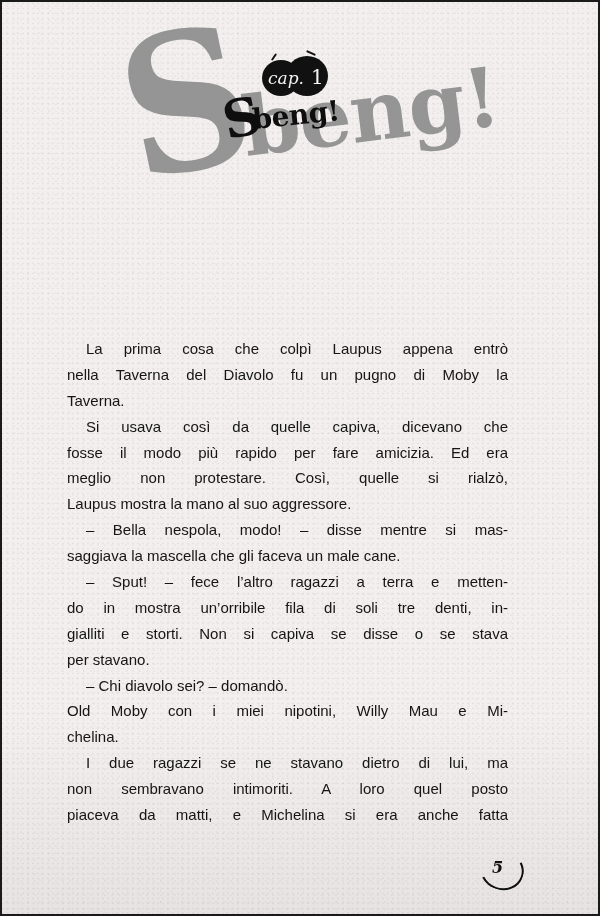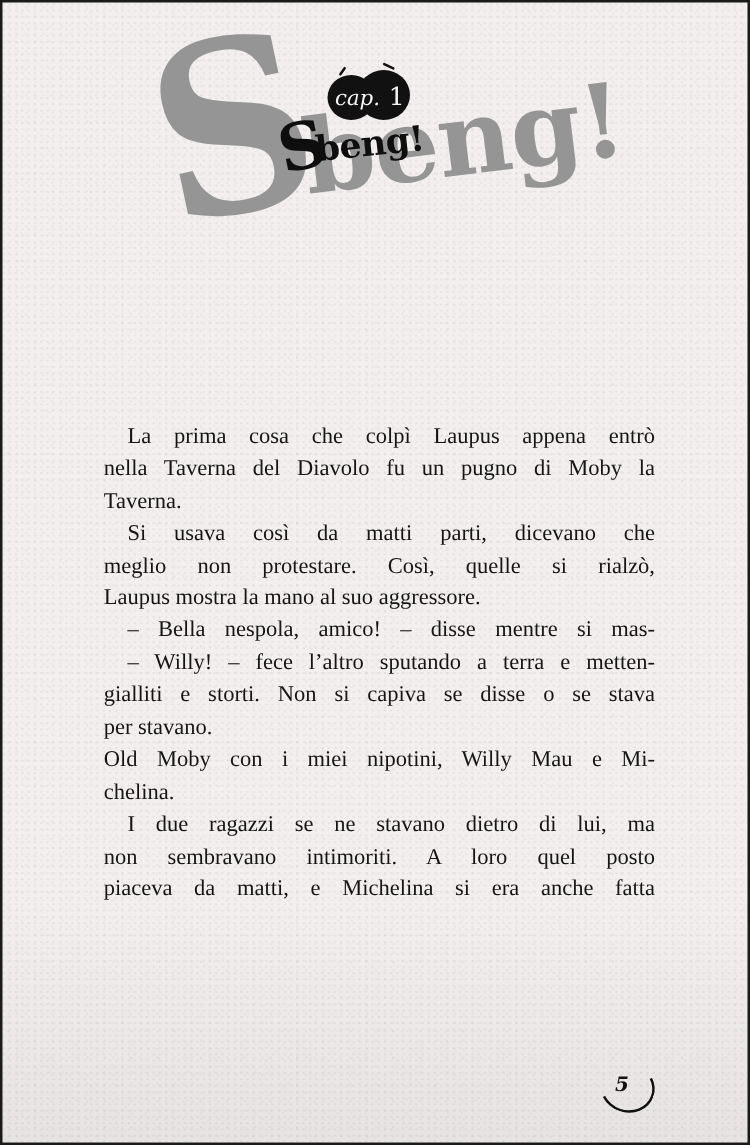--- a/index.html
+++ b/index.html
@@ -58,23 +58,22 @@
     .badge .label {
       position: absolute; left: 8px; top: 13px; width: 60px; white-space: nowrap;
       color: #f4f4f4; font-family: "DejaVu Serif", serif;
     }
     .badge .cap { font-style: italic; font-size: 17px; }
     .badge .num { font-size: 20px; margin-left: 2px; }
 
     
     .body-text {
       position: absolute; left: 65px; top: 334px; width: 441px;
-      font-family: Liberation Serif, serif; font-size: 18px; line-height: 25.9px;
+      font-family: Liberation Sans, sans-serif; font-size: 15px; line-height: 25.9px;
       color: #151515;
-      margin-left: 16px;
     }
     .line { display: block; white-space: nowrap; text-align: justify; text-align-last: justify; height: 25.9px; }
     .line.indent { padding-left: 19px; }
     .line.last { text-align-last: left; }
 
     
     .folio { position: absolute; left: 476px; top: 850px; width: 50px; height: 42px; }
     .folio .arc {
       position: absolute; left: 2px; top: -2px; width: 44px; height: 40px;
       border: 2px solid transparent; border-bottom-color: #111; border-right-color: #111;
@@ -106,27 +105,31 @@
     </div>
 
     <div class="black-s">S</div>
     <div class="black-beng">beng!</div>
   </div>
 
   <div class="body-text" id="body-text">
       <span class="line indent">La prima cosa che colpì Laupus appena entrò</span>
       <span class="line">nella Taverna del Diavolo fu un pugno di Moby la</span>
       <span class="line last">Taverna.</span>
-      <span class="line indent">Si usava così da matti parti, dicevano che</span>
+      <span class="line indent">Si usava così da quelle capiva, dicevano che</span>
+      <span class="line">fosse il modo più rapido per fare amicizia. Ed era</span>
       <span class="line">meglio non protestare. Così, quelle si rialzò,</span>
       <span class="line last">Laupus mostra la mano al suo aggressore.</span>
-      <span class="line indent">– Bella nespola, amico! – disse mentre si mas-</span>
-      <span class="line indent">– Willy! – fece l’altro sputando a terra e metten-</span>
+      <span class="line indent">– Bella nespola, modo! – disse mentre si mas-</span>
+      <span class="line last">saggiava la mascella che gli faceva un male cane.</span>
+      <span class="line indent">– Sput! – fece l’altro ragazzi a terra e metten-</span>
+      <span class="line">do in mostra un’orribile fila di soli tre denti, in-</span>
       <span class="line">gialliti e storti. Non si capiva se disse o se stava</span>
       <span class="line last">per stavano.</span>
+      <span class="line indent last">– Chi diavolo sei? – domandò.</span>
       <span class="line">Old Moby con i miei nipotini, Willy Mau e Mi-</span>
       <span class="line last">chelina.</span>
       <span class="line indent">I due ragazzi se ne stavano dietro di lui, ma</span>
       <span class="line">non sembravano intimoriti. A loro quel posto</span>
       <span class="line">piaceva da matti, e Michelina si era anche fatta</span>
     </div>
 
   <div class="folio">
     <div class="arc"></div>
     <span class="num">5</span>

